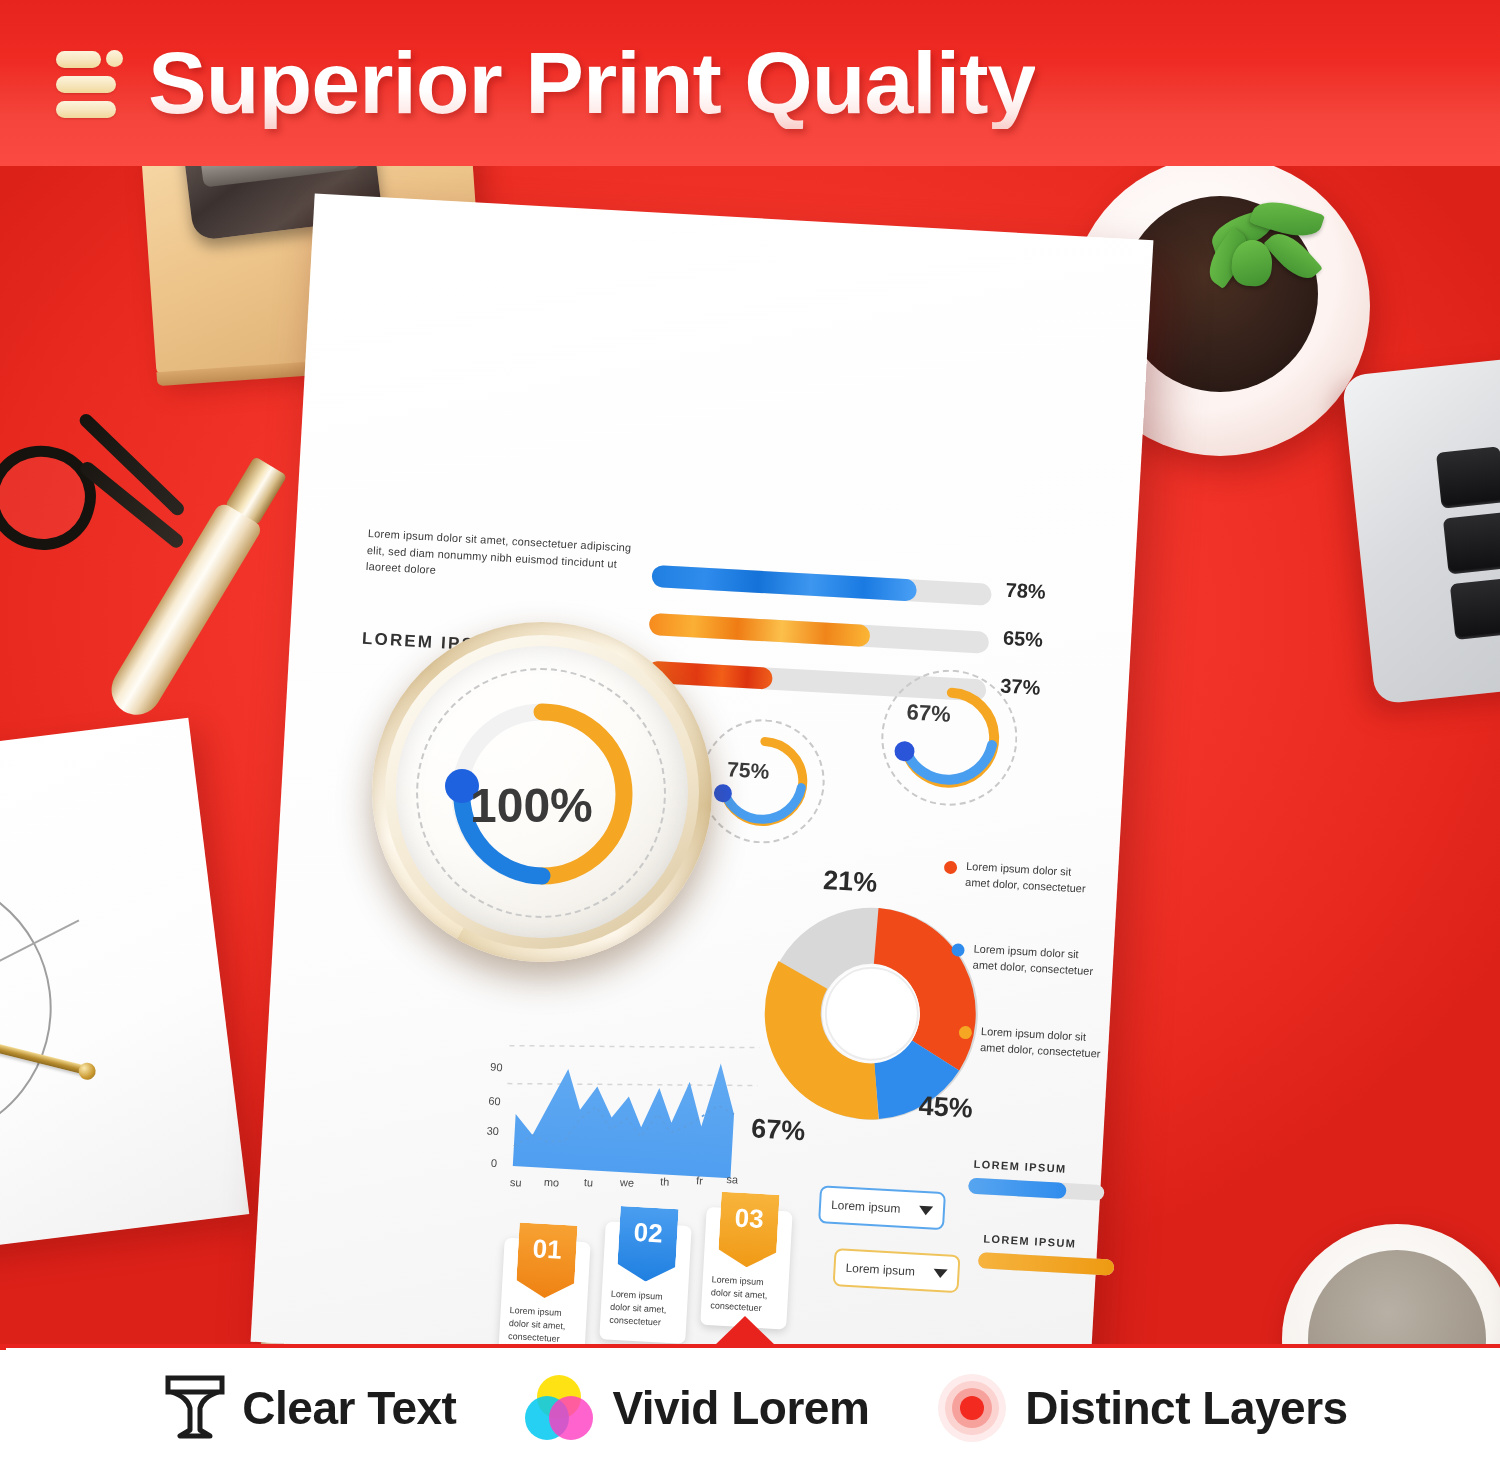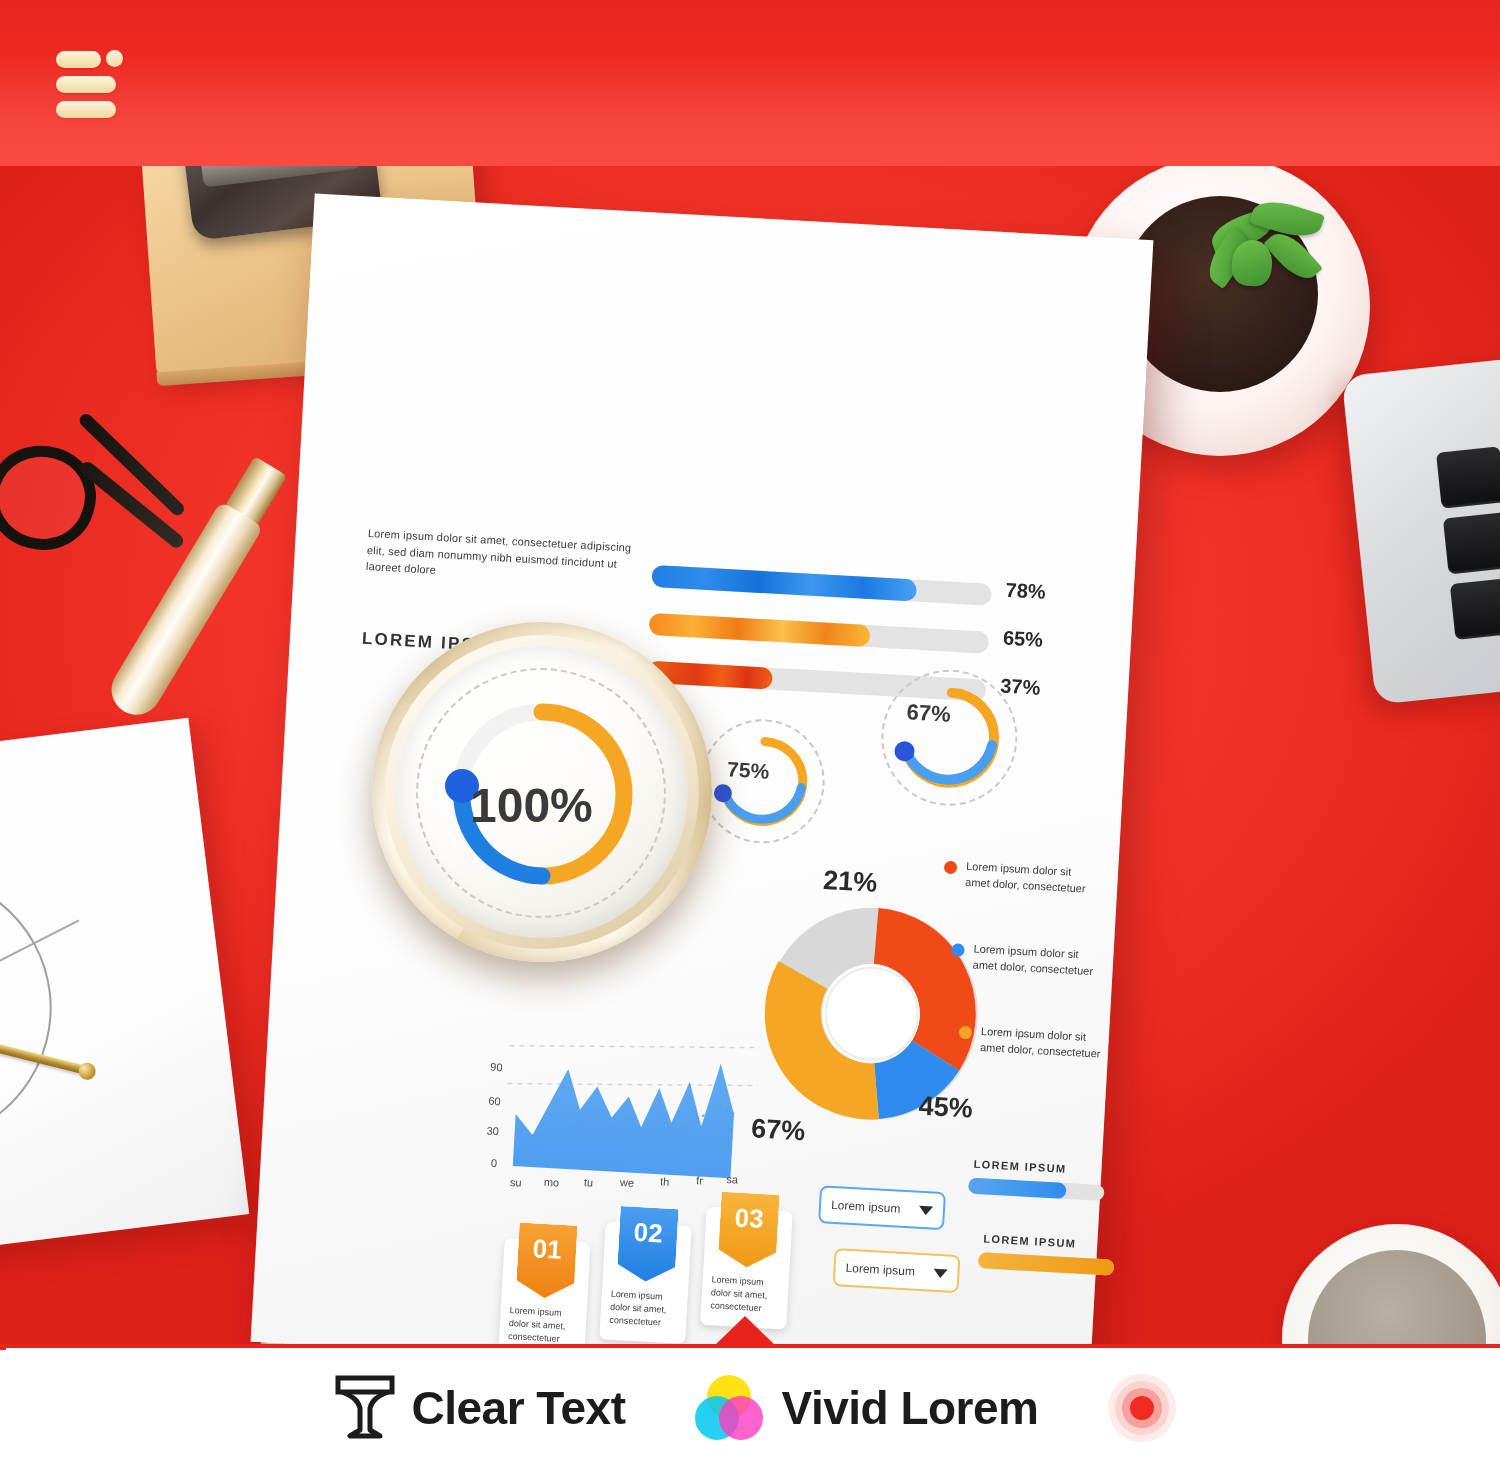--- a/index.html
+++ b/index.html
@@ -328,20 +328,21 @@
 
 <div class="page">
 
   <div class="header">
     <div class="header-icon">
       <div class="bar b1"></div>
         <div class="dot"></div>
       <div class="bar b2"></div>
         <div class="bar b3"></div>
     </div>
+    <div class="header-title">Superior Print Quality</div>
   </div>
 
   <div class="scene">
 
     <div class="board">
       <div class="stapler"></div>
     </div>
 
     <div class="glasses">
       <div class="lens l1"></div>
@@ -563,15 +564,16 @@
       <div class="feature-label">Vivid Lorem</div>
     </div>
 
     <div class="feature">
       <svg width="74" height="74" viewBox="0 0 74 74">
         <circle cx="37" cy="37" r="34" fill="#fdeceb"></circle>
         <circle cx="37" cy="37" r="27" fill="#fbd3d0"></circle>
         <circle cx="37" cy="37" r="20" fill="#f7a19c"></circle>
         <circle cx="37" cy="37" r="12" fill="#f22a20"></circle>
       </svg>
+      <div class="feature-label">Distinct Layers</div>
     </div>
   </div>
 </div>
 
 </body></html>

